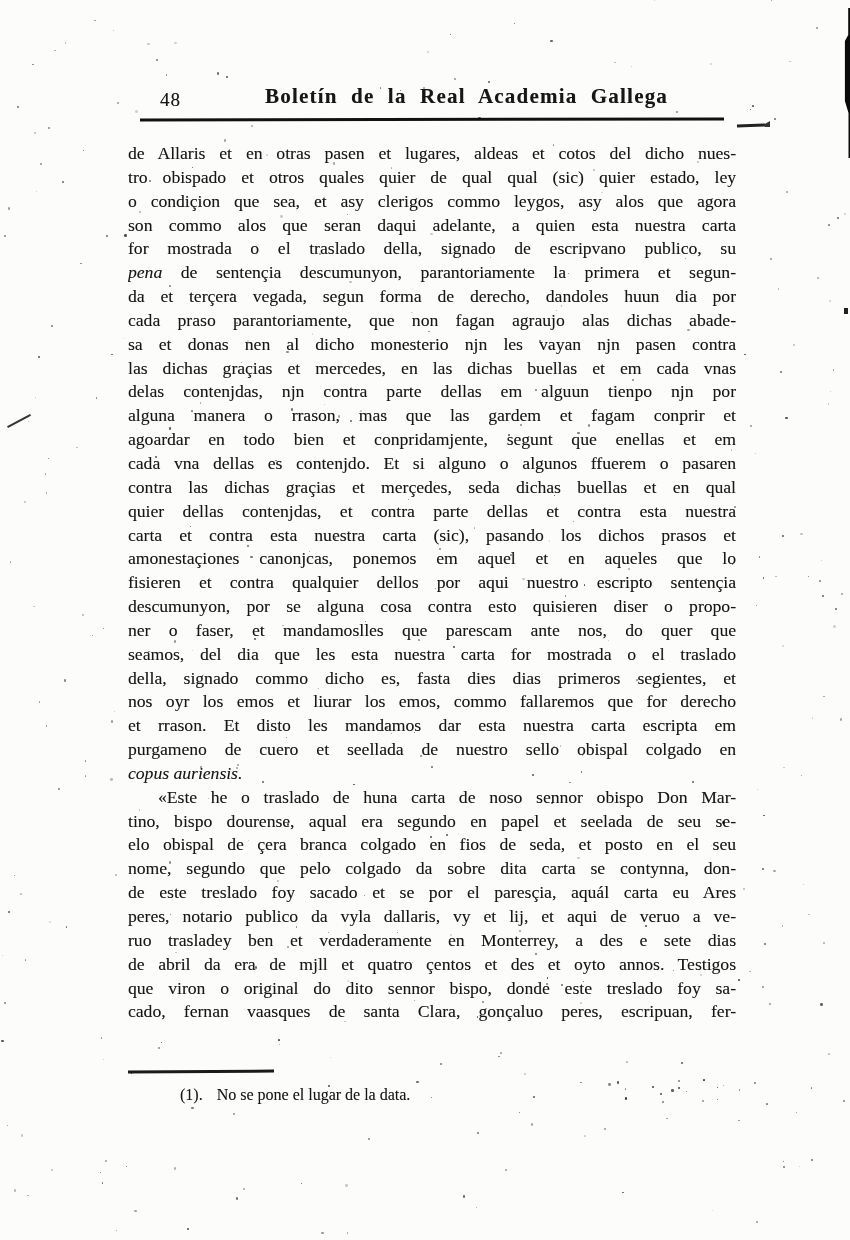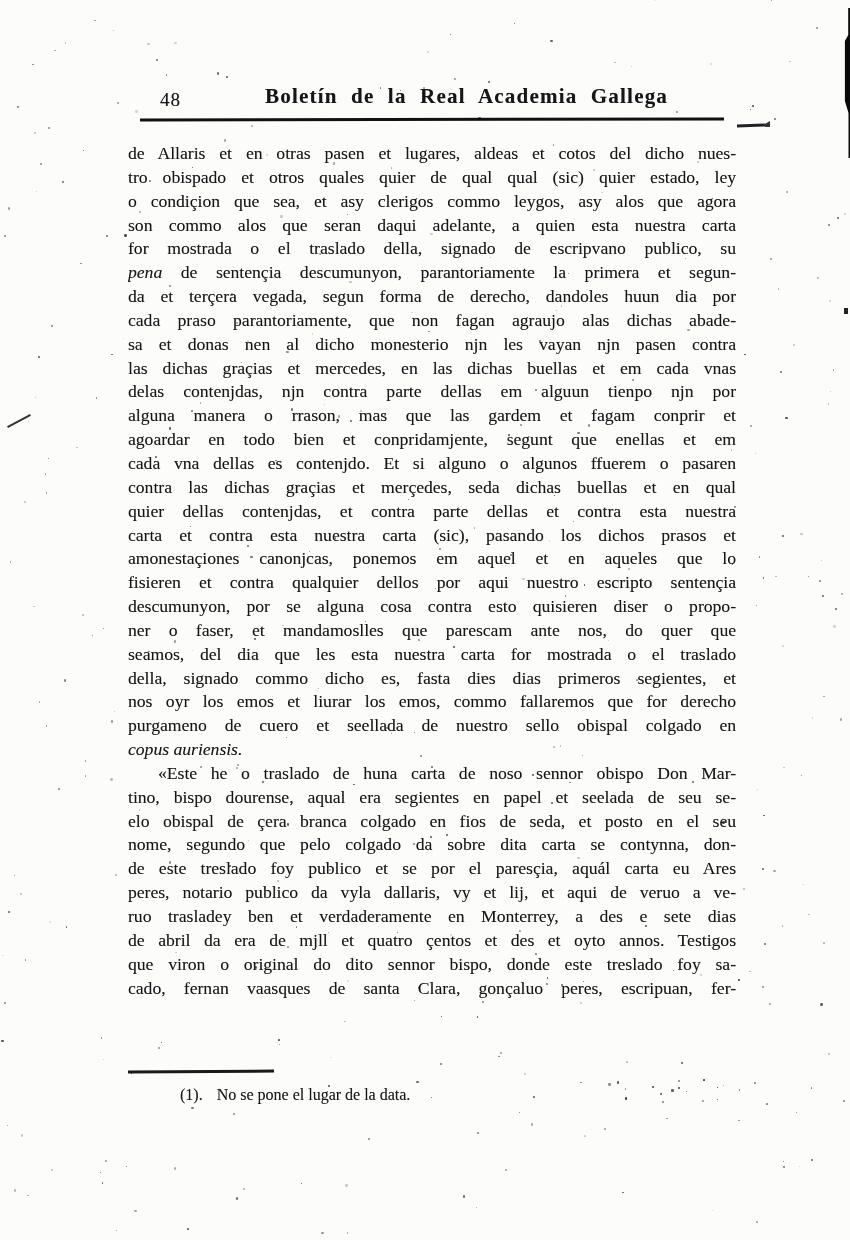--- a/index.html
+++ b/index.html
@@ -105,29 +105,30 @@
         <div class="line"><span>contra las dichas graçias et merçedes, seda dichas buellas et en qual</span></div>
         <div class="line"><span>quier dellas contenjdas, et contra parte dellas et contra esta nuestra</span></div>
         <div class="line"><span>carta et contra esta nuestra carta (sic), pasando los dichos prasos et</span></div>
         <div class="line"><span>amonestaçiones canonjcas, ponemos em aquel et en aqueles que lo</span></div>
         <div class="line"><span>fisieren et contra qualquier dellos por aqui nuestro escripto sentençia</span></div>
         <div class="line"><span>descumunyon, por se alguna cosa contra esto quisieren diser o propo-</span></div>
         <div class="line"><span>ner o faser, et mandamoslles que parescam ante nos, do quer que</span></div>
         <div class="line"><span>seamos, del dia que les esta nuestra carta for mostrada o el traslado</span></div>
         <div class="line"><span>della, signado commo dicho es, fasta dies dias primeros segientes, et</span></div>
         <div class="line"><span>nos oyr los emos et liurar los emos, commo fallaremos que for derecho</span></div>
+        <div class="line"><span>et rrason. Et disto les mandamos dar esta nuestra carta escripta em</span></div>
         <div class="line"><span>purgameno de cuero et seellada de nuestro sello obispal colgado en</span></div>
         <div class="line no-stretch"><span class="it">copus auriensis.</span></div>
       </div>
       <div>
         <div class="line" style="text-indent: 30px;"><span>«Este he o traslado de huna carta de noso sennor obispo Don Mar-</span></div>
-        <div class="line"><span>tino, bispo dourense, aqual era segientes en papel et seelada de seu se-</span></div>
+        <div class="line"><span>tino, bispo dourense, aqual era segundo en papel et seelada de seu se-</span></div>
         <div class="line"><span>elo obispal de çera branca colgado en fios de seda, et posto en el seu</span></div>
         <div class="line"><span>nome, segundo que pelo colgado da sobre dita carta se contynna, don-</span></div>
-        <div class="line"><span>de este treslado foy publico et se por el paresçia, aquál carta eu Ares</span></div>
+        <div class="line"><span>de este treslado foy sacado et se por el paresçia, aquál carta eu Ares</span></div>
         <div class="line"><span>peres, notario publico da vyla dallaris, vy et lij, et aqui de veruo a ve-</span></div>
         <div class="line"><span>ruo trasladey ben et verdaderamente en Monterrey, a des e sete dias</span></div>
         <div class="line"><span>de abril da era de mjll et quatro çentos et des et oyto annos. Testigos</span></div>
         <div class="line"><span>que viron o original do dito sennor bispo, donde este treslado foy sa-</span></div>
         <div class="line"><span>cado, fernan vaasques de santa Clara, gonçaluo peres, escripuan, fer-</span></div>
       </div>
     </div>
 
   <div class="fn-rule"></div>
   <div class="footnote">

